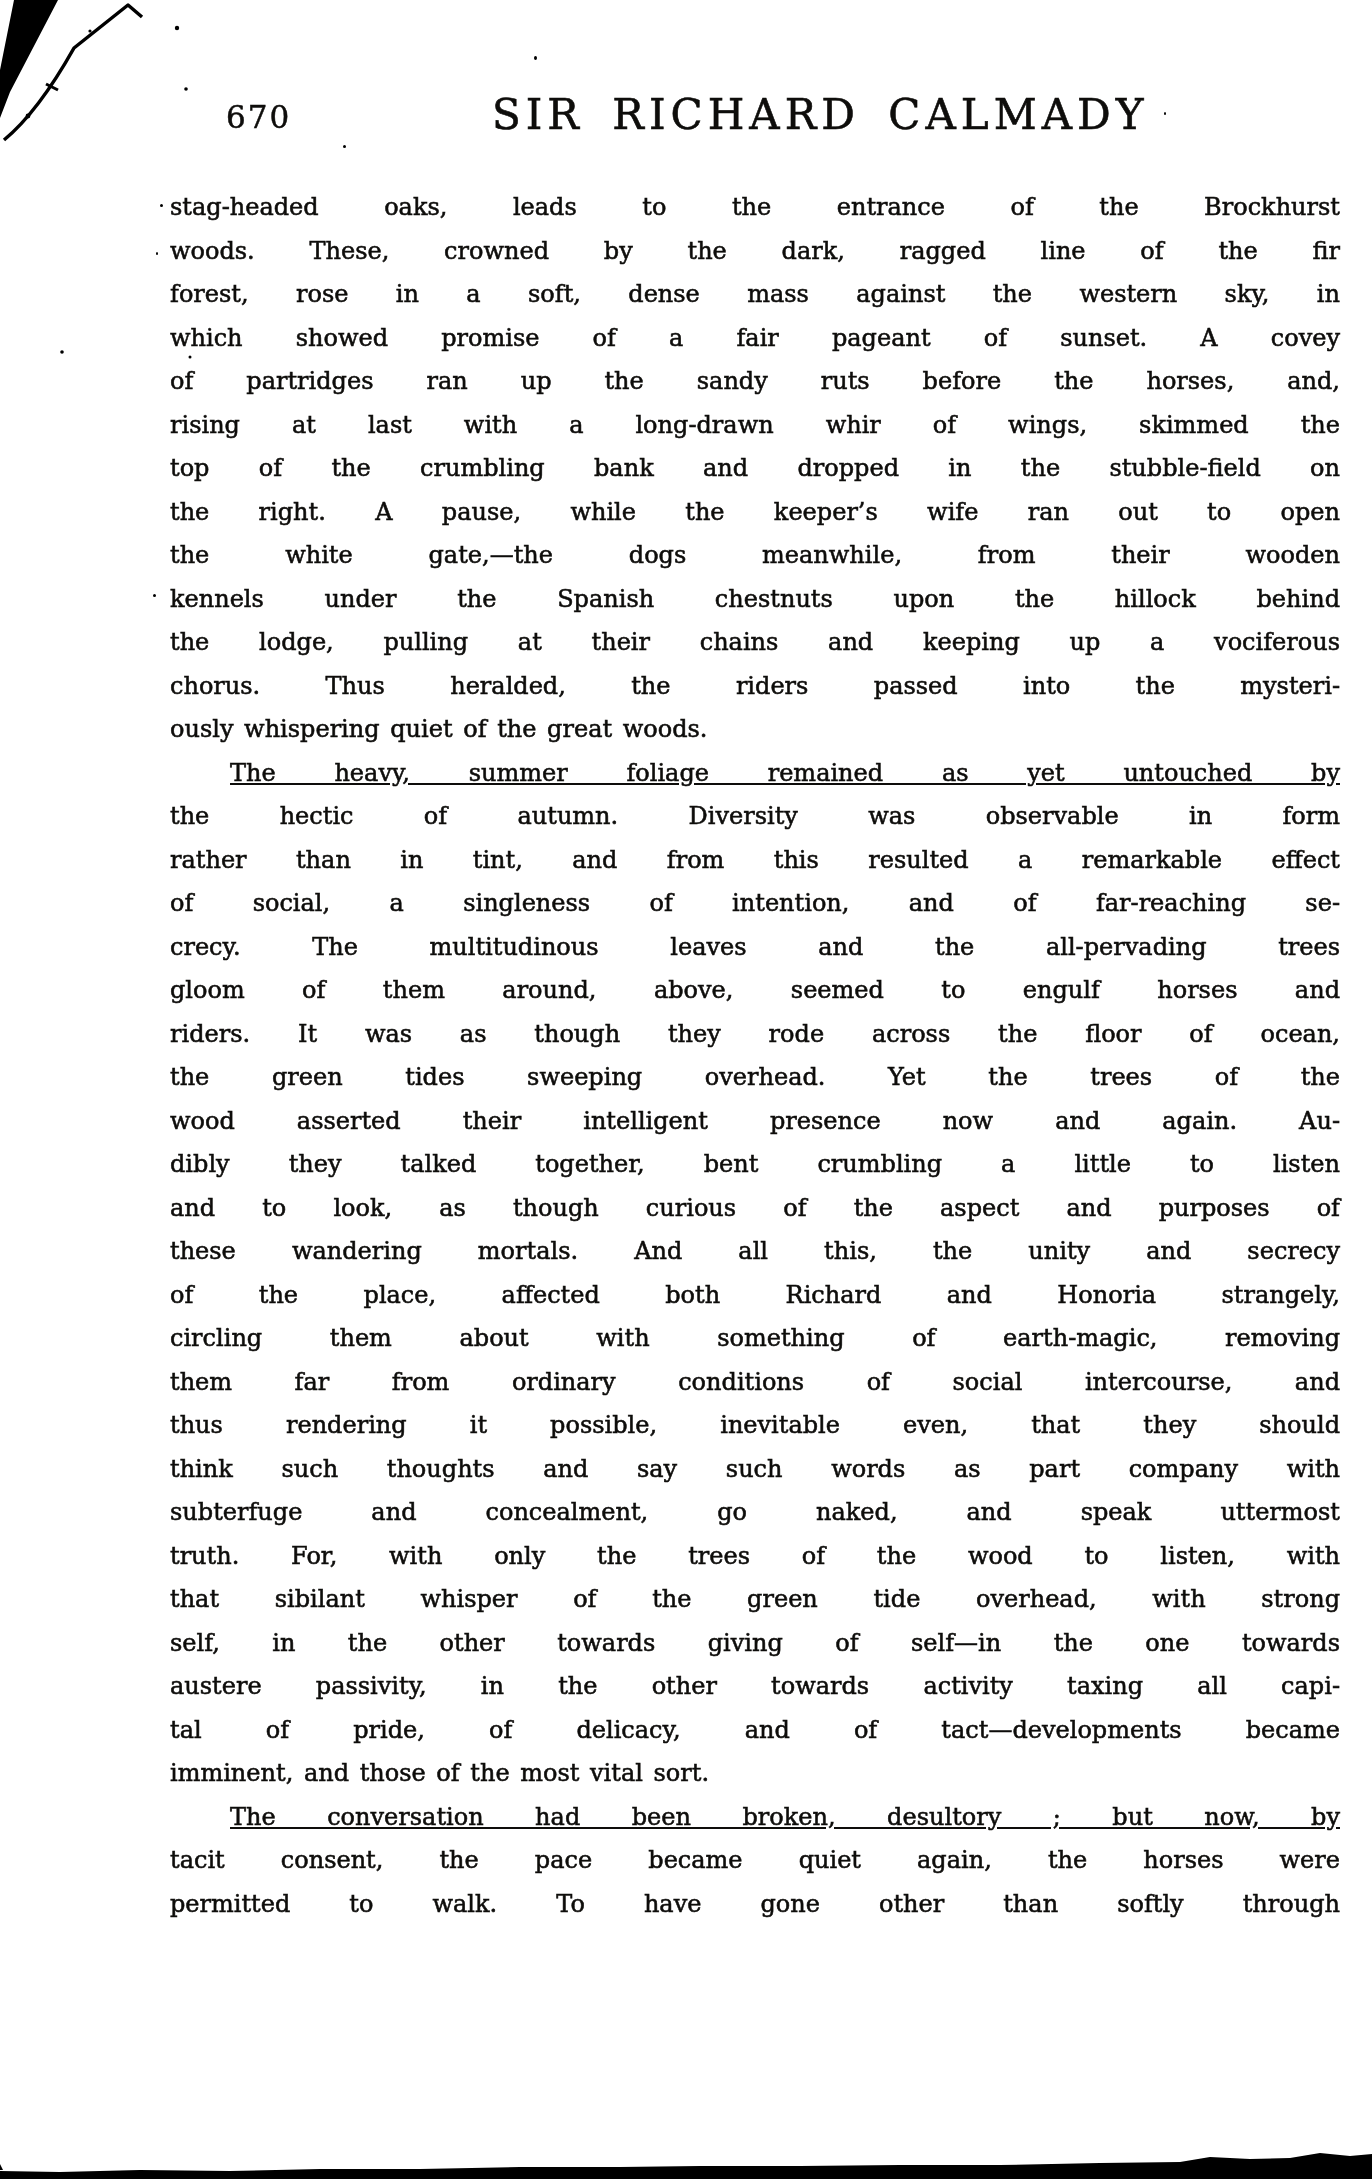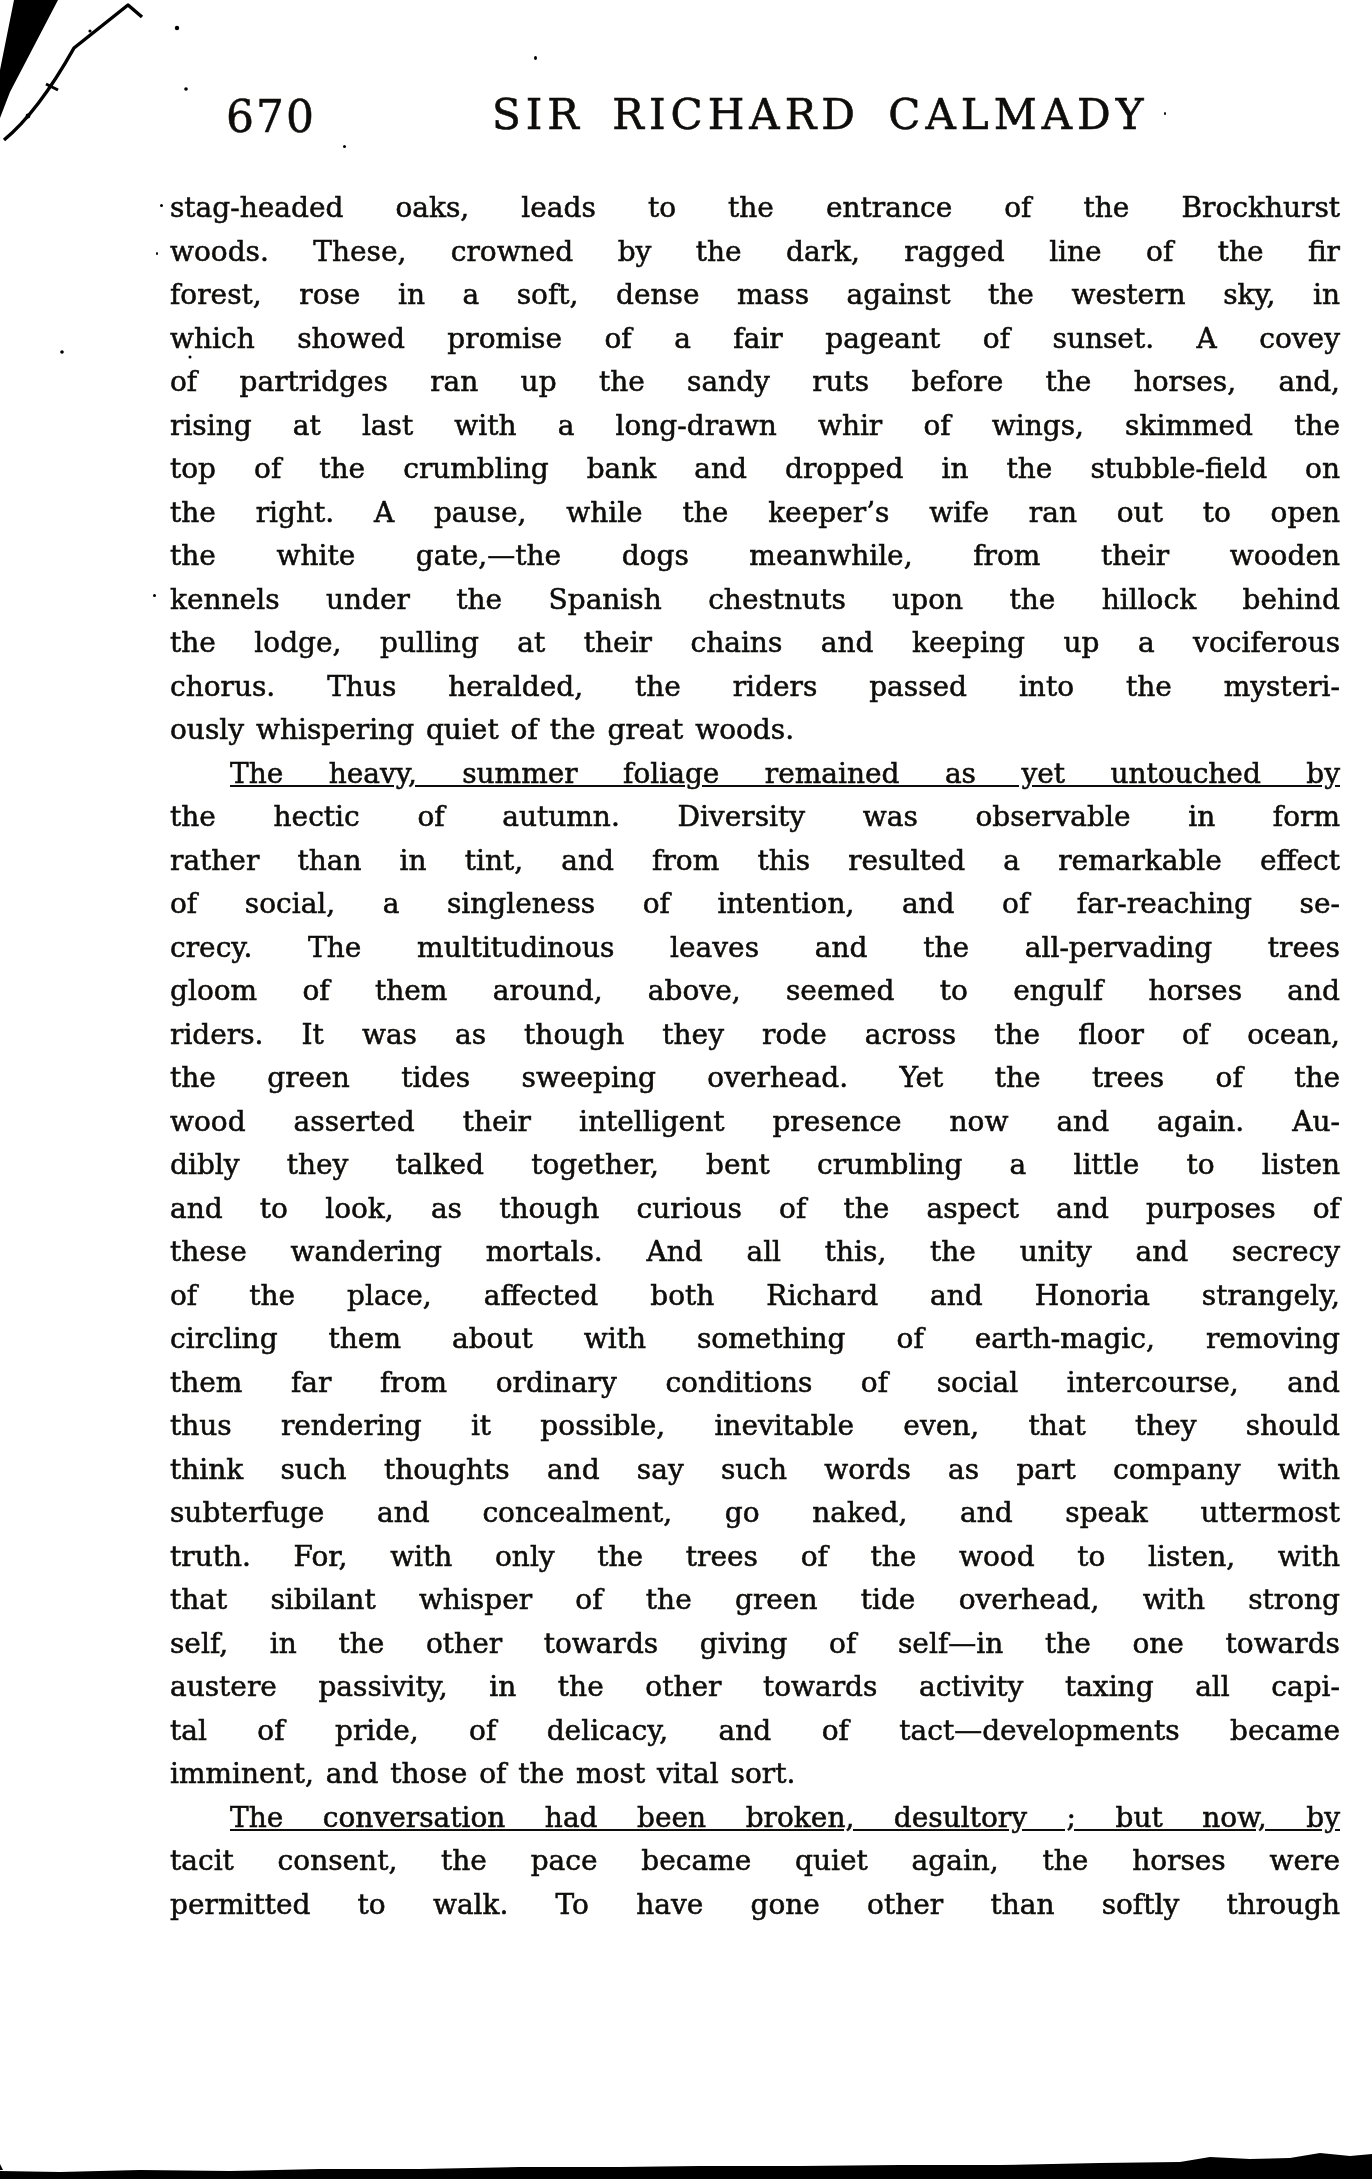--- a/index.html
+++ b/index.html
@@ -11,35 +11,35 @@
     position:relative;
     width:1372px;height:2179px;
     background:var(--paper);
     overflow:hidden;
     font-family:"DejaVu Serif","Liberation Serif",serif;
     color:var(--ink);
   }
   
   #page-number{
     position:absolute;left:226px;top:97px;
-    font-size:44px;line-height:40px;
+    font-size:31px;line-height:40px;
     letter-spacing:2px;
     -webkit-text-stroke:0.5px var(--ink);
   }
   #running-title{
     position:absolute;left:492px;top:93px;
     font-size:42px;line-height:44px;
     letter-spacing:5px;word-spacing:10px;
     white-space:nowrap;
     -webkit-text-stroke:0.6px var(--ink);
   }
   
   #page-body{
     position:absolute;left:170px;top:186px;width:1170px;
-    font-size:28px;
+    font-size:24px;
     word-spacing:3px;
     -webkit-text-stroke:0.55px var(--ink);
   }
   .paragraph{margin:0;padding:0;}
   .line{
     height:43.5px;
     line-height:43.5px;
     text-align:justify;
     text-align-last:left;
     overflow:visible;

